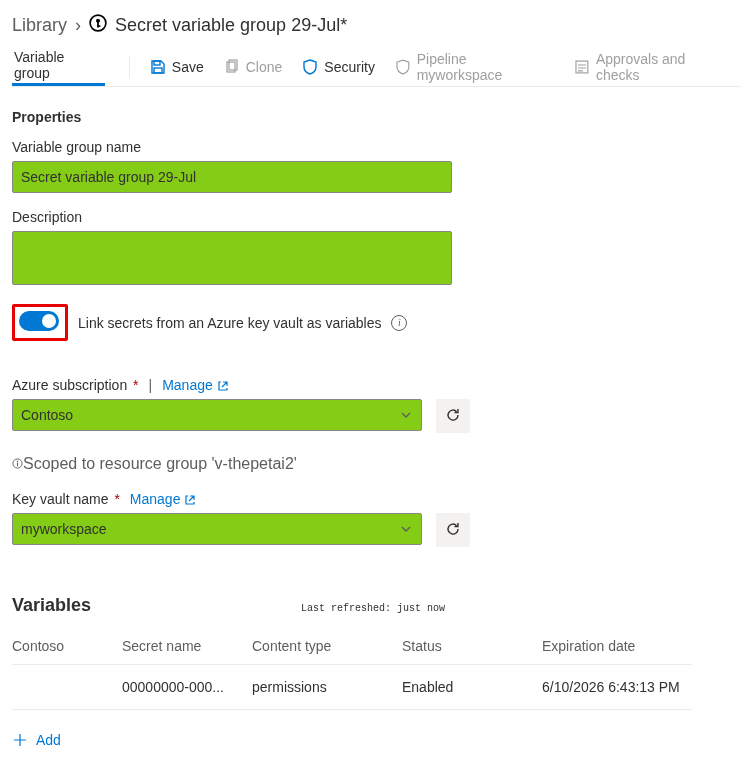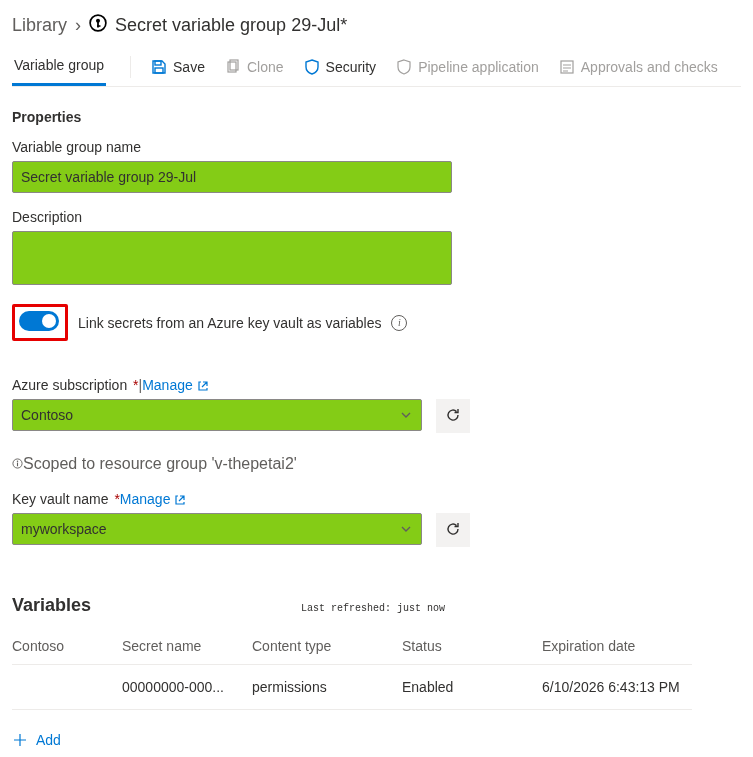--- a/index.html
+++ b/index.html
@@ -86,21 +86,21 @@
     background: var(--blue); position: relative; display:inline-block;
   }
   .toggle::after {
     content:""; position:absolute; right:3px; top:3px;
     width:14px; height:14px; border-radius:50%; background:#fff;
   }
   .info-icon { width:16px; height:16px; border:1px solid var(--muted); border-radius:50%; display:inline-flex; align-items:center; justify-content:center; font-size:10px; color:var(--muted); font-style:italic; font-family: Georgia, serif;}
 
   
   .subblock { margin-top: 36px; }
-  .label-row { display:flex; align-items:center; margin-bottom:6px;}
+  .label-row { display:flex; align-items:center; gap:10px; margin-bottom:6px;}
   .mini-sep { color: var(--muted); }
   a.link { color: var(--blue); text-decoration:none; display:inline-flex; align-items:center; gap:4px;}
   .ext-icon { width:12px; height:12px; }
   .select-row { display:flex; gap:14px;}
   .select {
     width: 410px; height:32px;
     display:flex; align-items:center; justify-content:space-between;
     padding: 0 8px;
   }
   .chev { width:14px; height:14px; }
@@ -181,21 +181,21 @@
     </span>
     <span>Security</span>
   </div>
 
   <div class="tbtn disabled">
     <span class="ticon">
       <svg viewBox="0 0 16 16">
           <path fill="none" stroke="#a19f9d" stroke-width="1.2" d="M8 1l6 2v5c0 4-3 6-6 7-3-1-6-3-6-7V3z"></path>
         </svg>
     </span>
-    <span>Pipeline application</span>
+    <span>Pipeline myworkspace</span>
   </div>
 
   <div class="tbtn disabled">
     <span class="ticon">
       <svg viewBox="0 0 16 16">
           <rect x="2" y="2" width="12" height="12" fill="none" stroke="#a19f9d" stroke-width="1.2"></rect>
           <path d="M4 6h8M4 9h8M4 12h5" stroke="#a19f9d" stroke-width="1.2"></path>
         </svg>
     </span>
     <span>Approvals and checks</span>

